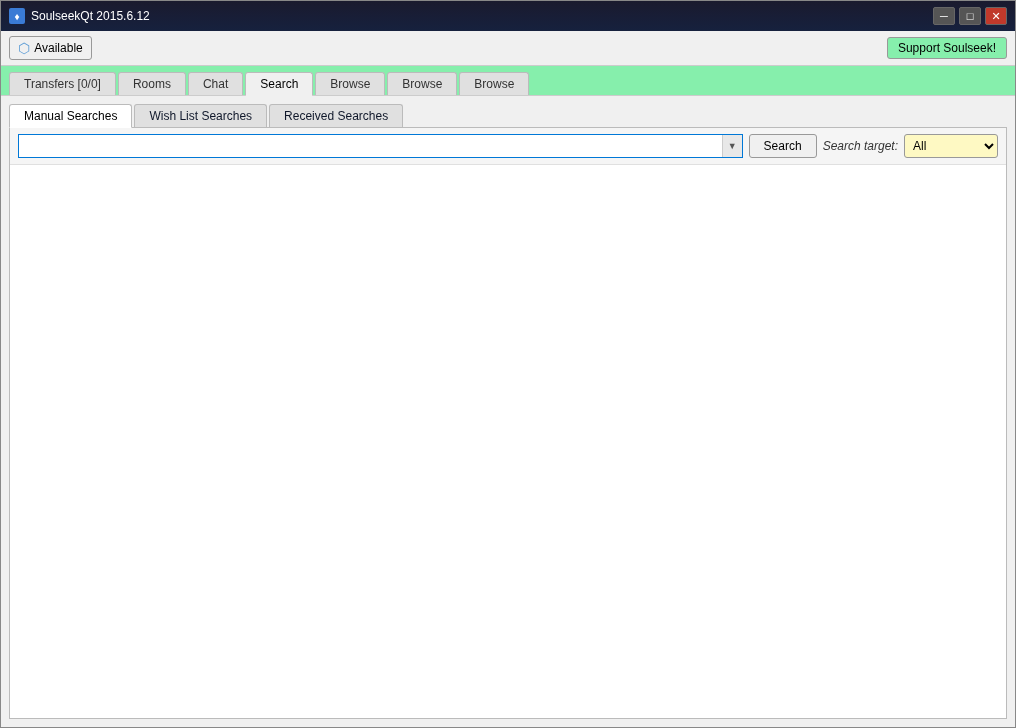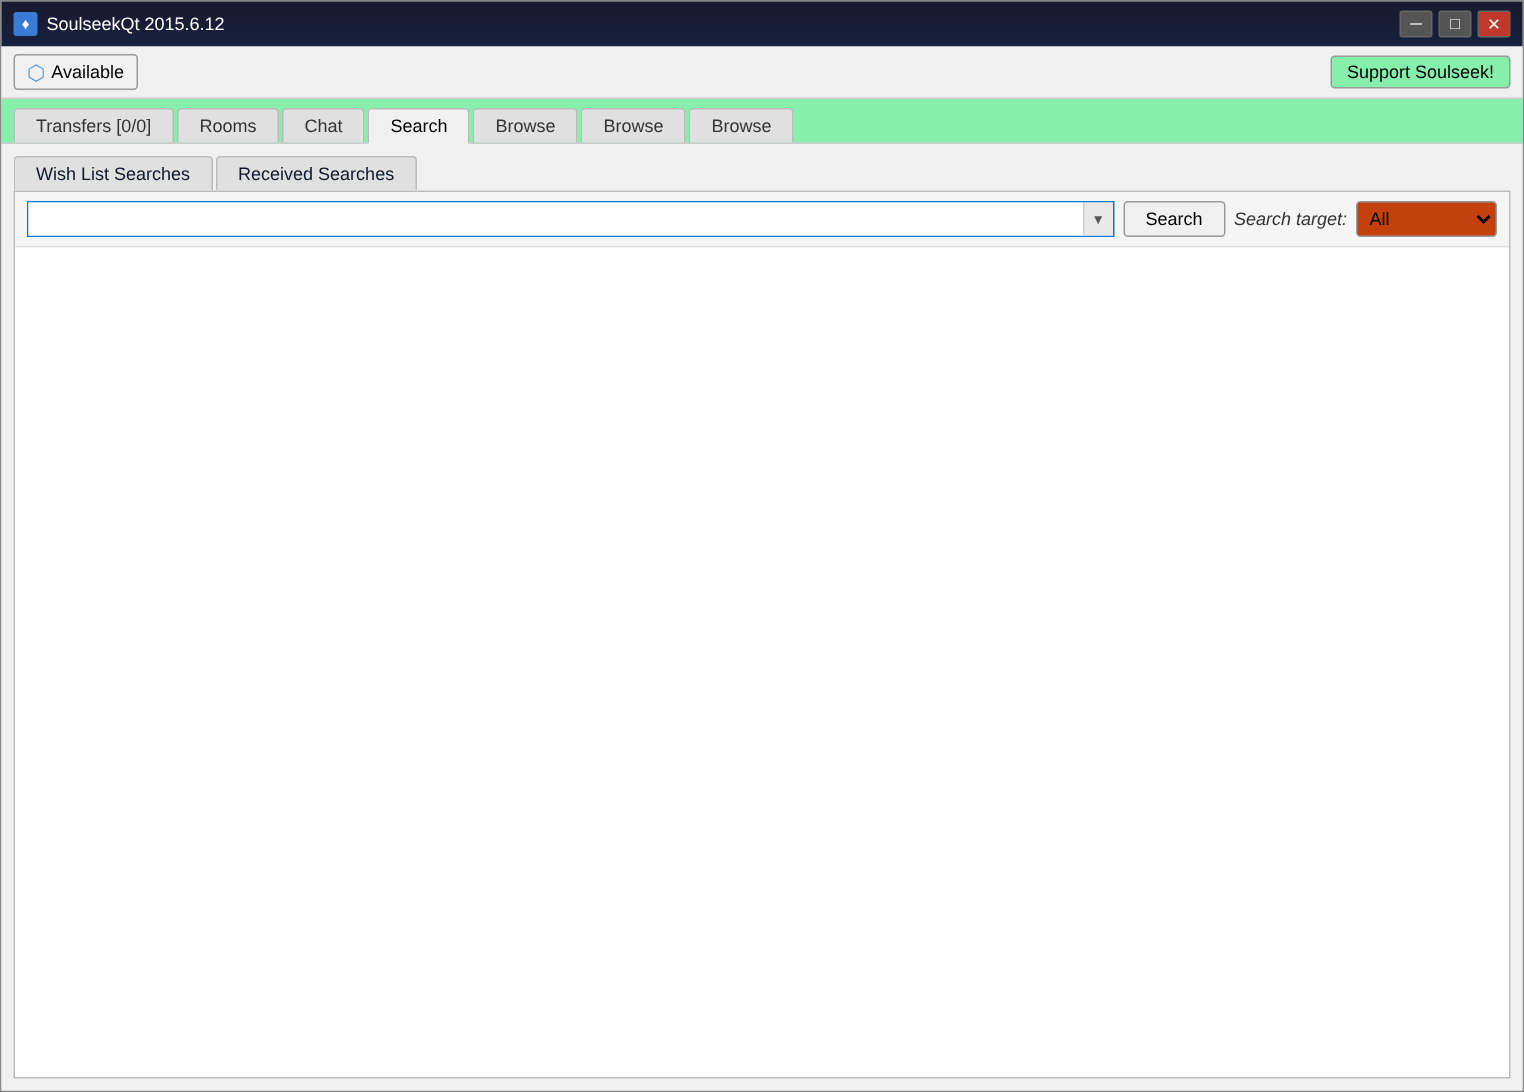--- a/index.html
+++ b/index.html
@@ -263,21 +263,21 @@
 
     .search-target-label {
       font-size: 12px;
       color: #333;
       font-style: italic;
     }
 
     .search-target-select {
       border: 1px solid #999;
       border-radius: 3px;
-      background: #c2410c;
+      background: #fef9c3;
       padding: 2px 4px;
       font-size: 12px;
       height: 24px;
       cursor: pointer;
     }
 
     .search-results {
       flex: 1;
       background: white;
     }
@@ -315,20 +315,21 @@
       <div class="main-tab">Chat</div>
       <div class="main-tab active">Search</div>
       <div class="main-tab">Browse</div>
       <div class="main-tab">Browse</div>
       <div class="main-tab">Browse</div>
     </div>
 
   <div class="content">
 
     <div class="sub-tabs">
+    <div class="sub-tab active">Manual Searches</div>
         <div class="sub-tab">Wish List Searches</div>
         <div class="sub-tab">Received Searches</div>
       </div>
 
     <div class="search-panel">
       <div class="search-bar">
         <div class="search-input-wrapper">
           <input class="search-input" type="text" style="">
           <button class="search-dropdown-btn">▼</button>
         </div>

